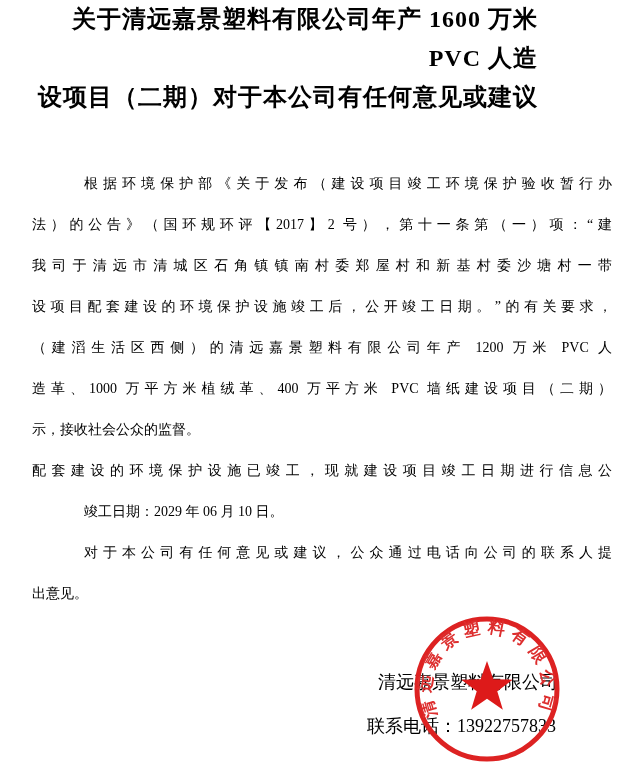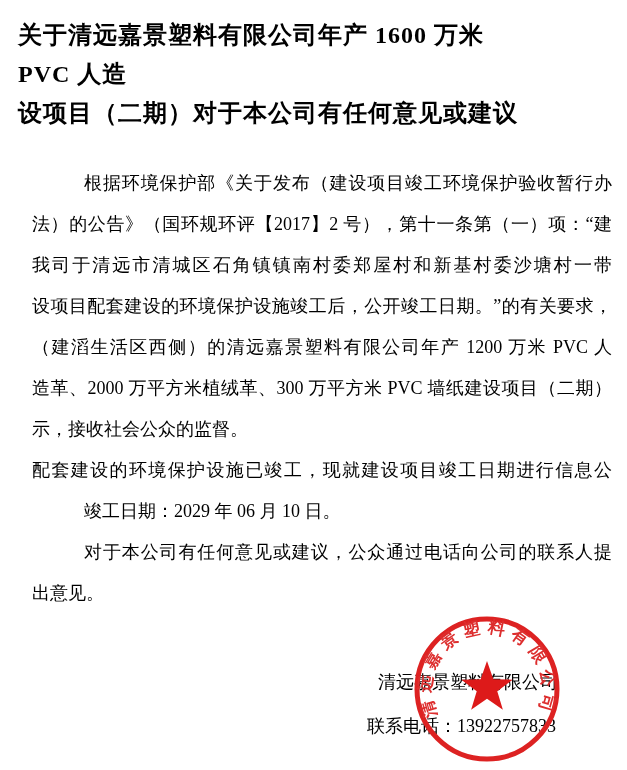--- a/index.html
+++ b/index.html
@@ -9,33 +9,33 @@
     font-family: "Liberation Serif", "DejaVu Serif", serif;
     color: #000000;
     position: relative;
     overflow: hidden;
   }
   .page { position: absolute; inset: 0; width: 627px; height: 770px; }
 
   
   .title {
     position: absolute;
-    top: 16px; left: 18px; width: 520px;
-    text-align: left;
+    top: 0; left: 18px; width: 520px;
+    text-align: right;
     font-weight: 700;
     font-size: 24px;
     line-height: 39px;
     letter-spacing: 1px;
   }
 
   
   .body-block {
     position: absolute;
     top: 163px; left: 32px; width: 580px;
-    font-size: 18px;
+    font-size: 14px;
     line-height: 41px;
   }
   .bline { height: 41px; white-space: nowrap; }
   .jline { white-space: normal; text-align: justify; text-align-last: justify; }
   .ind   { text-indent: 52px; }
 
   
   .sig-company {
     position: absolute; top: 670px; left: 378px;
     font-size: 18px; letter-spacing: 0px; z-index: 1; white-space: nowrap;
@@ -71,21 +71,21 @@
     <div>关于清远嘉景塑料有限公司年产 1600 万米 PVC 人造</div>
     <div>设项目（二期）对于本公司有任何意见或建议</div>
   </div>
 
   <div class="body-block">
     <div class="bline jline ind">根据环境保护部《关于发布（建设项目竣工环境保护验收暂行办</div>
     <div class="bline jline">法）的公告》（国环规环评【2017】2 号），第十一条第（一）项：“建</div>
     <div class="bline jline">我司于清远市清城区石角镇镇南村委郑屋村和新基村委沙塘村一带</div>
     <div class="bline jline">设项目配套建设的环境保护设施竣工后，公开竣工日期。”的有关要求，</div>
     <div class="bline jline">（建滔生活区西侧）的清远嘉景塑料有限公司年产 1200 万米 PVC 人</div>
-    <div class="bline jline">造革、2000 万平方米植绒革、300 万平方米 PVC 墙纸建设项目（二期）</div>
+    <div class="bline jline">造革、1000 万平方米植绒革、400 万平方米 PVC 墙纸建设项目（二期）</div>
     <div class="bline">示，接收社会公众的监督。</div>
     <div class="bline jline">配套建设的环境保护设施已竣工，现就建设项目竣工日期进行信息公</div>
     <div class="bline ind">竣工日期：2029 年 06 月 10 日。</div>
     <div class="bline jline ind">对于本公司有任何意见或建议，公众通过电话向公司的联系人提</div>
     <div class="bline">出意见。</div>
   </div>
 
   <div class="sig-company">清远嘉景塑料有限公司</div>
 
   <div class="sig-phone"><span>联系电话：</span><span>13922757833</span></div>

